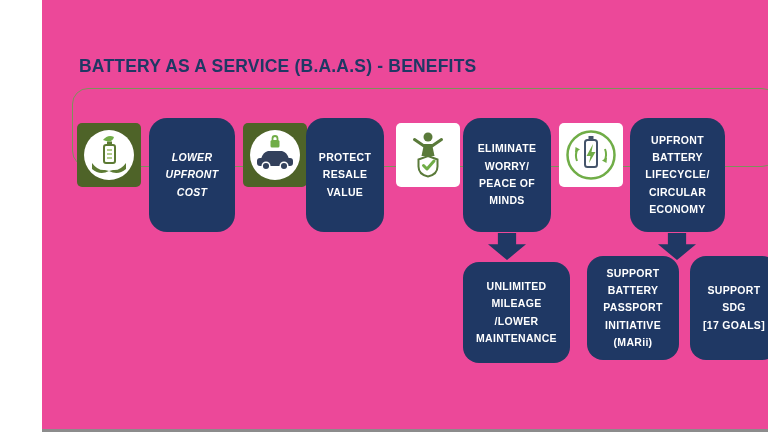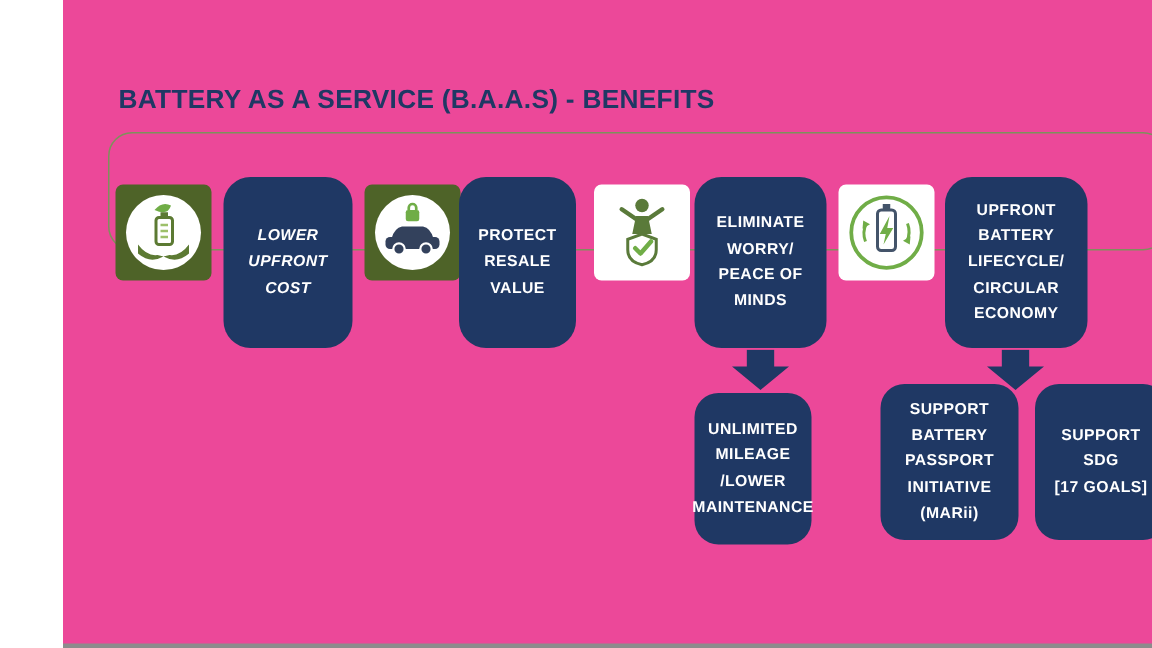--- a/index.html
+++ b/index.html
@@ -116,21 +116,21 @@
     <span>UPFRONT
 BATTERY
 LIFECYCLE/
 CIRCULAR
 ECONOMY</span>
   </div>
 
   <div class="arrow" style="left:446px;"></div>
   <div class="arrow" style="left:616px;"></div>
 
-  <div class="nbox" style="left:421px;top:262px;width:78px;height:101px;border-radius:16px;">
+  <div class="nbox" style="left:421px;top:262px;width:107px;height:101px;border-radius:16px;">
     <span>UNLIMITED
 MILEAGE
 /LOWER
 MAINTENANCE</span>
   </div>
 
   <div class="nbox" style="left:545px;top:256px;width:92px;height:104px;border-radius:16px;">
     <span>SUPPORT
 BATTERY
 PASSPORT

